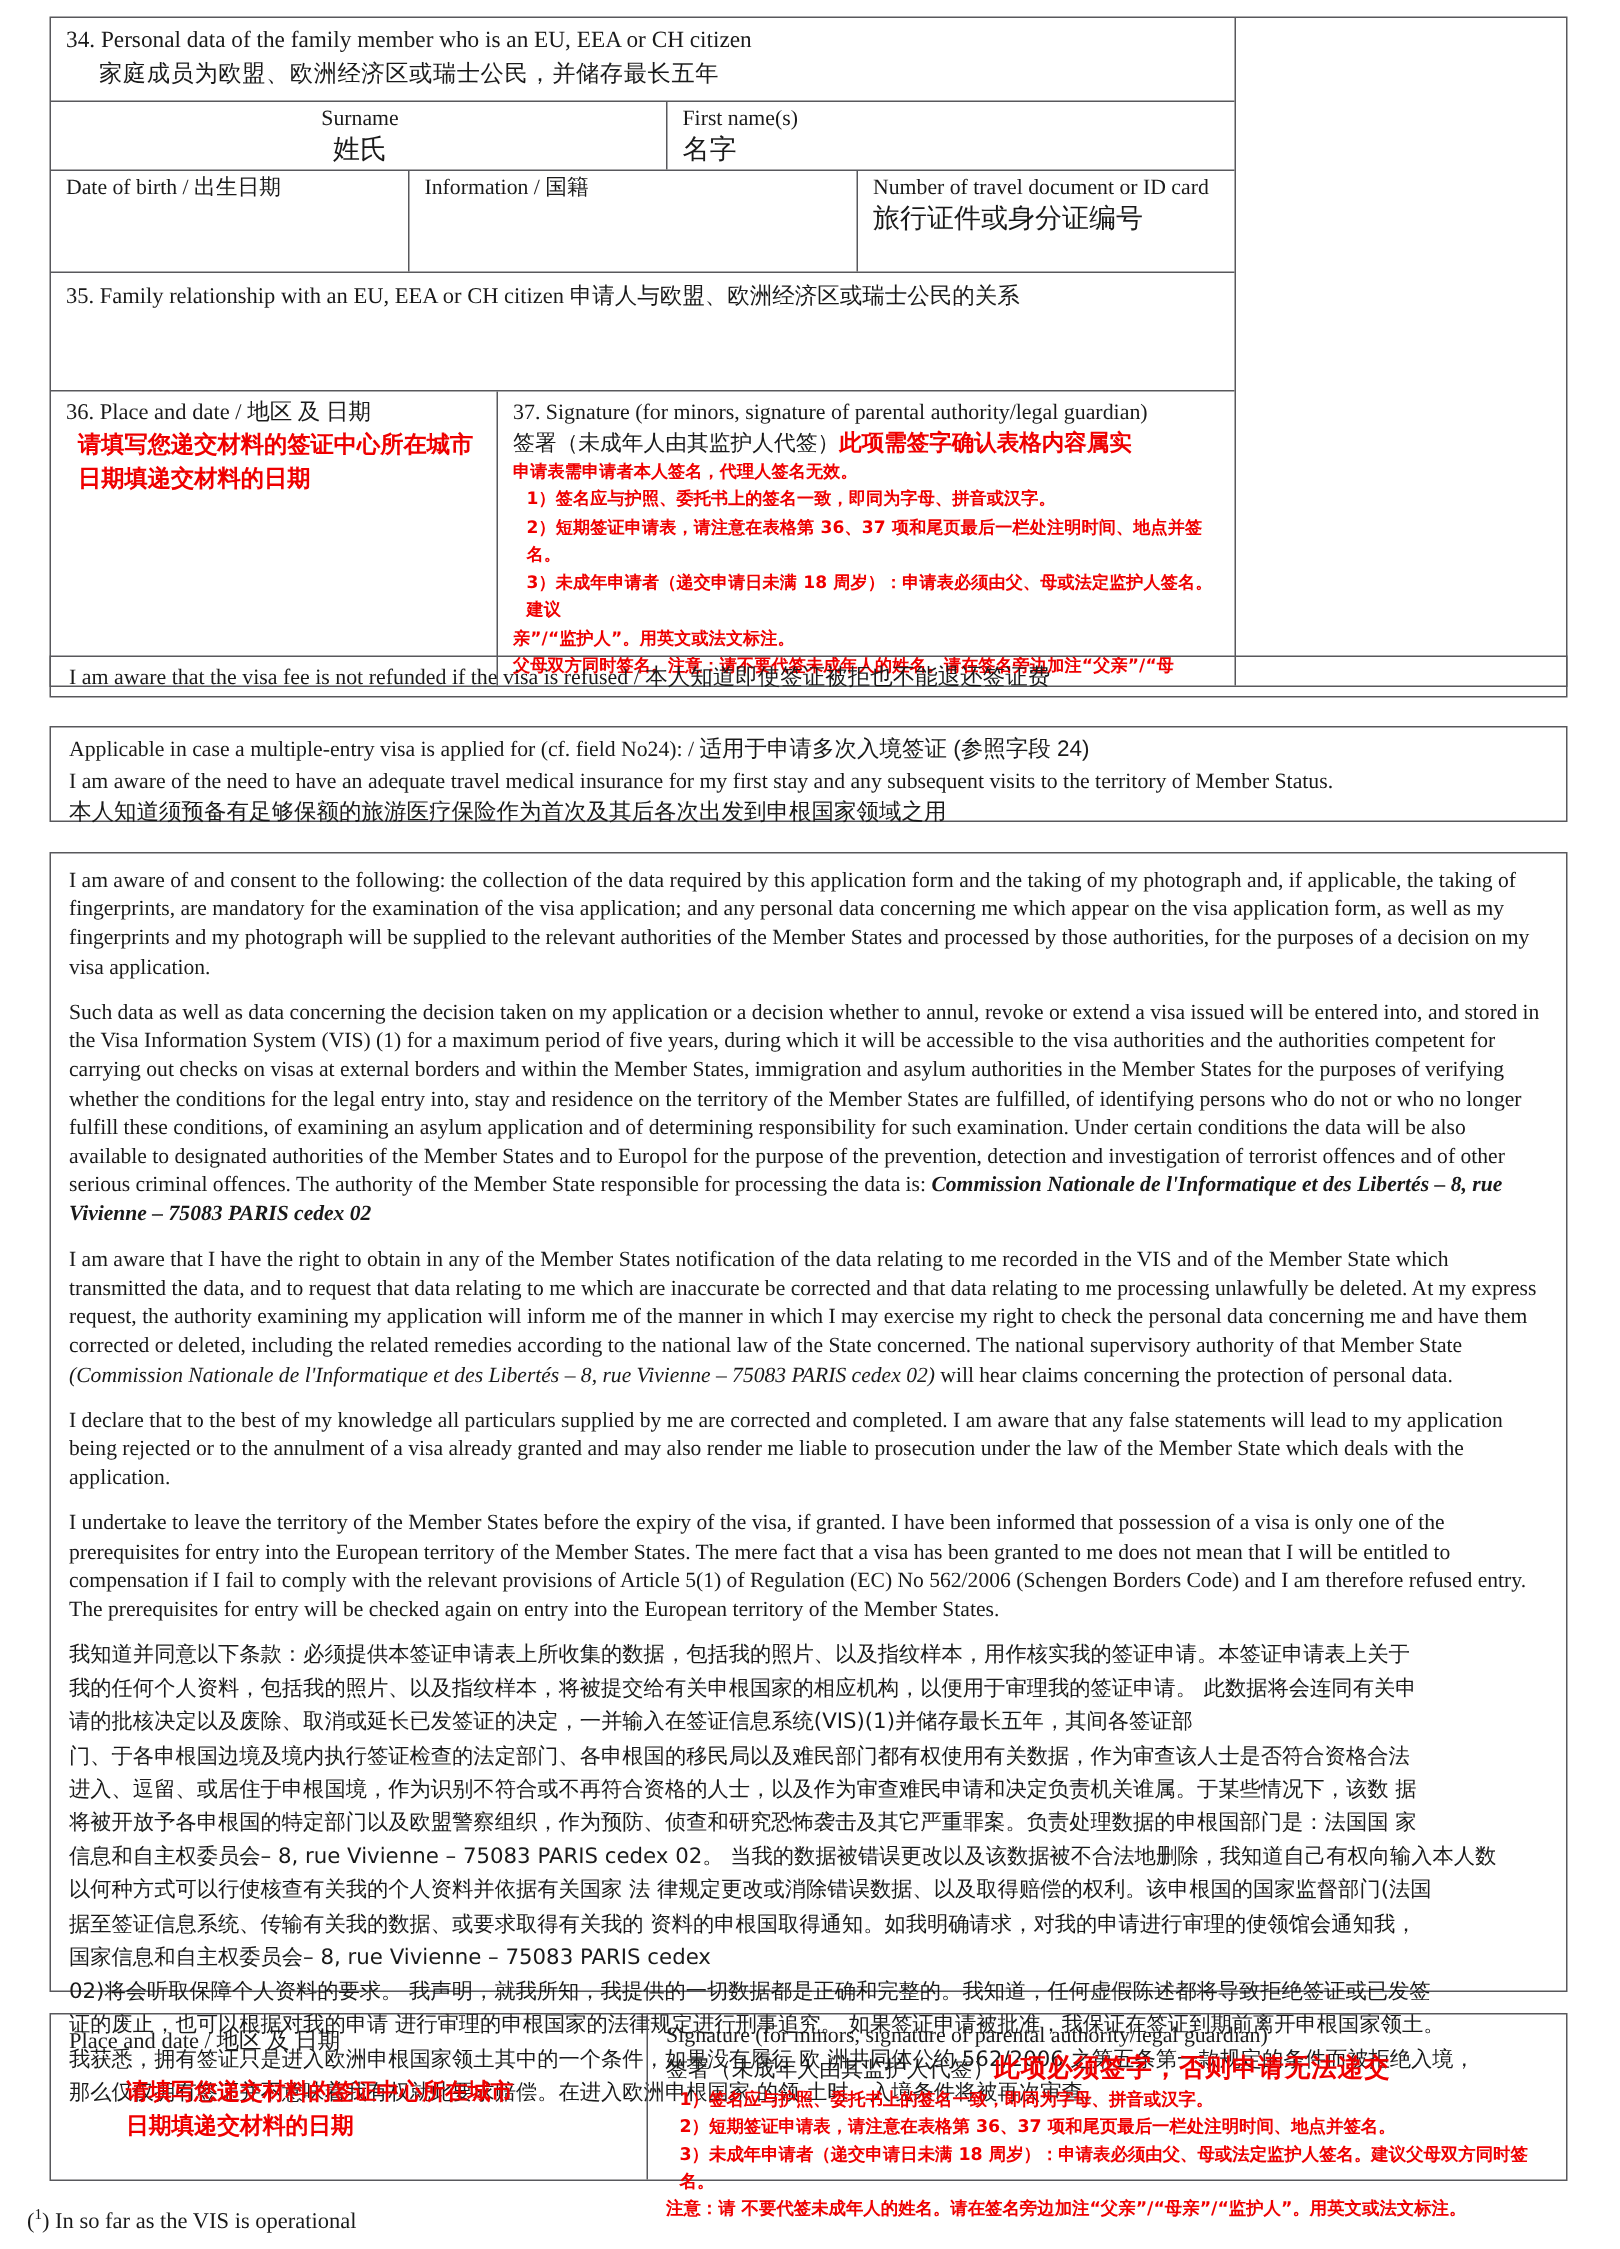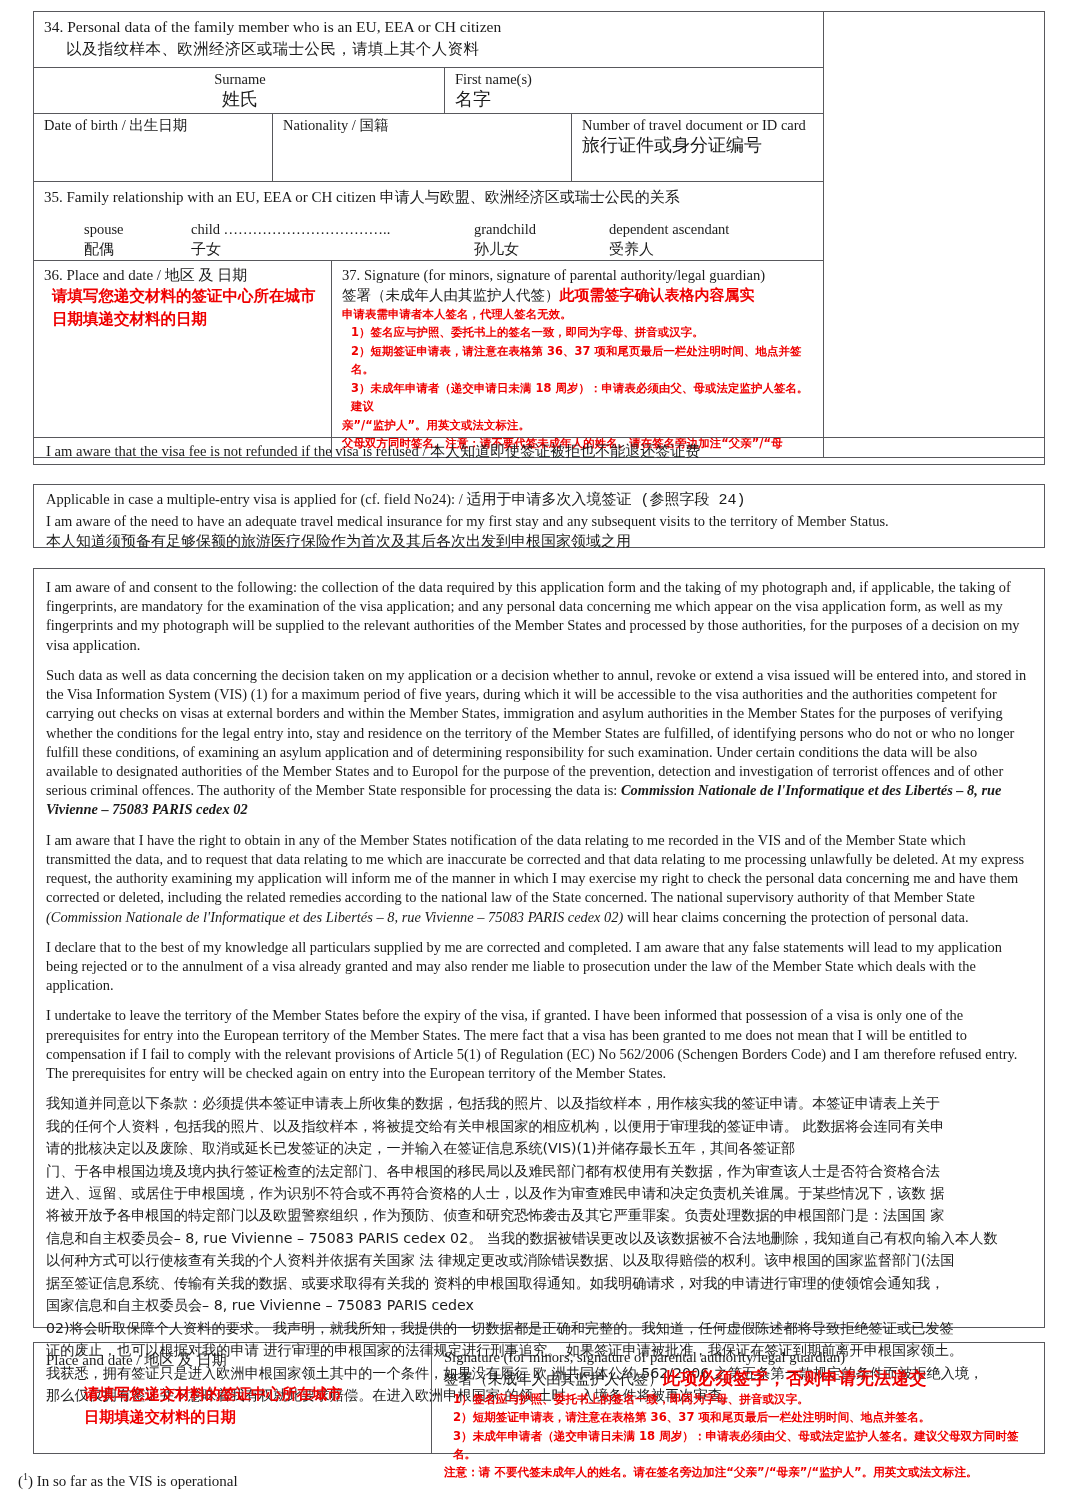--- a/index.html
+++ b/index.html
@@ -164,21 +164,21 @@
     position: absolute;
     left: 33px;
     top: 484px;
     width: 1012px;
     height: 64px;
     padding: 4px 10px 0 12px;
     box-sizing: border-box;
     font-size: 14.5px;
     line-height: 1.42;
   }
-  #notice2 .zh { font-family: Liberation Mono, monospace; font-size: 15px; }
+  #notice2 .zh { font-family: Liberation Sans, sans-serif; font-size: 15px; }
 
   
   #consent {
     position: absolute;
     left: 33px;
     top: 568px;
     width: 1012px;
     height: 760px;
     box-sizing: border-box;
     padding: 9px 14px 6px 12px;
@@ -256,69 +256,51 @@
 <body>
 
 <div class="page">
 
   <div id="top-block" class="frame">
     <div class="row">
       <div id="top-main">
 
         <div class="q34 sect-line">
           <div class="l1 en">34. Personal data of the family member who is an EU, EEA or CH citizen</div>
-          <div class="l2 cn">以及指纹样本、欧洲经济区或瑞士公民，请填上其个人资料</div>
+          <div class="l2 cn">家庭成员为欧盟、欧洲经济区或瑞士公民，并储存最长五年</div>
         </div>
 
         <div class="namerow sect-line">
           <div class="surname">
             <div class="lbl-en">Surname</div>
             <div class="lbl-cn">姓氏</div>
           </div>
           <div class="firstname">
             <div class="lbl-en">First name(s)</div>
             <div class="lbl-cn">名字</div>
           </div>
         </div>
 
         <div class="dobrow sect-line">
           <div class="dob">
             <div class="lbl-en">Date of birth  /  出生日期</div>
           </div>
           <div class="nat">
-            <div class="lbl-en">Nationality / 国籍</div>
+            <div class="lbl-en">Information / 国籍</div>
           </div>
           <div class="docnum">
             <div class="lbl-en">Number of travel document or ID card</div>
             <div class="lbl-cn">旅行证件或身分证编号</div>
           </div>
         </div>
 
         <div class="q35 sect-line">
           <div class="hdr">
             <span class="en">35. Family relationship with an EU, EEA or CH citizen</span>
             <span class="cn">申请人与欧盟、欧洲经济区或瑞士公民的关系</span>
-          </div>
-          <div class="opts">
-            <div class="opt opt-spouse">
-              <span class="en">spouse</span>
-              <span class="cz">配偶</span>
-            </div>
-            <div class="opt opt-child">
-              <span class="en">child ……………………………..</span>
-              <span class="cz">子女</span>
-            </div>
-            <div class="opt opt-grand">
-              <span class="en">grandchild</span>
-              <span class="cz">孙儿女</span>
-            </div>
-            <div class="opt opt-dep">
-              <span class="en">dependent ascendant</span>
-              <span class="cz">受养人</span>
-            </div>
           </div>
         </div>
 
         <div class="row3637">
           <div class="c36">
             <div class="lbl-en" style="font-size:15px">36. Place and date  / 地区 及 日期</div>
             <div class="rline">请填写您递交材料的签证中心所在城市</div>
             <div class="rline">日期填递交材料的日期</div>
           </div>
           <div class="c37">

